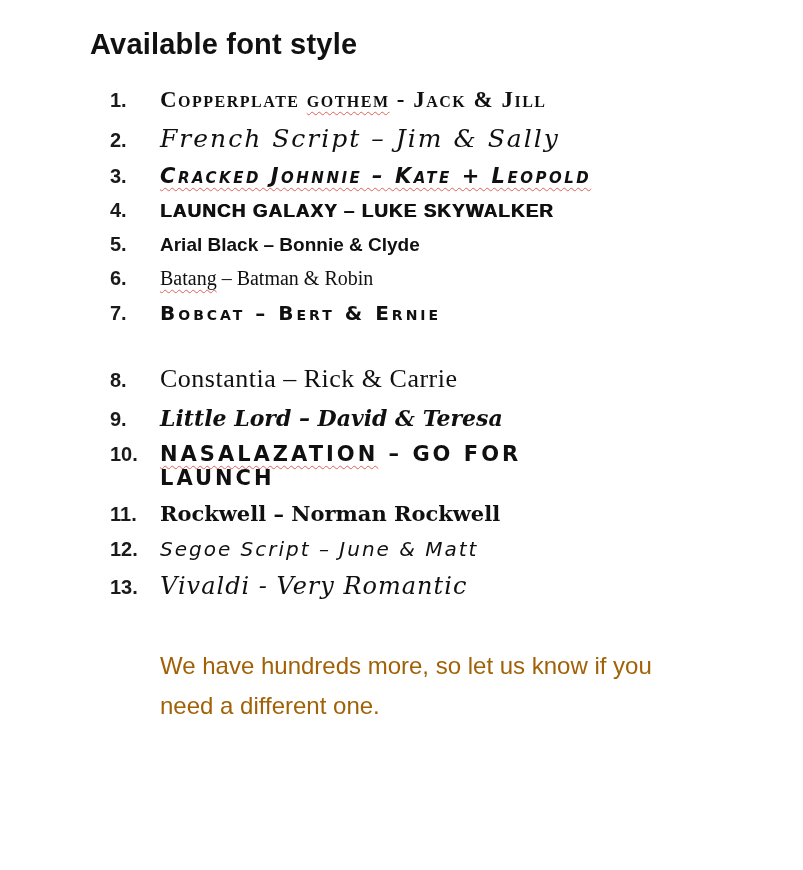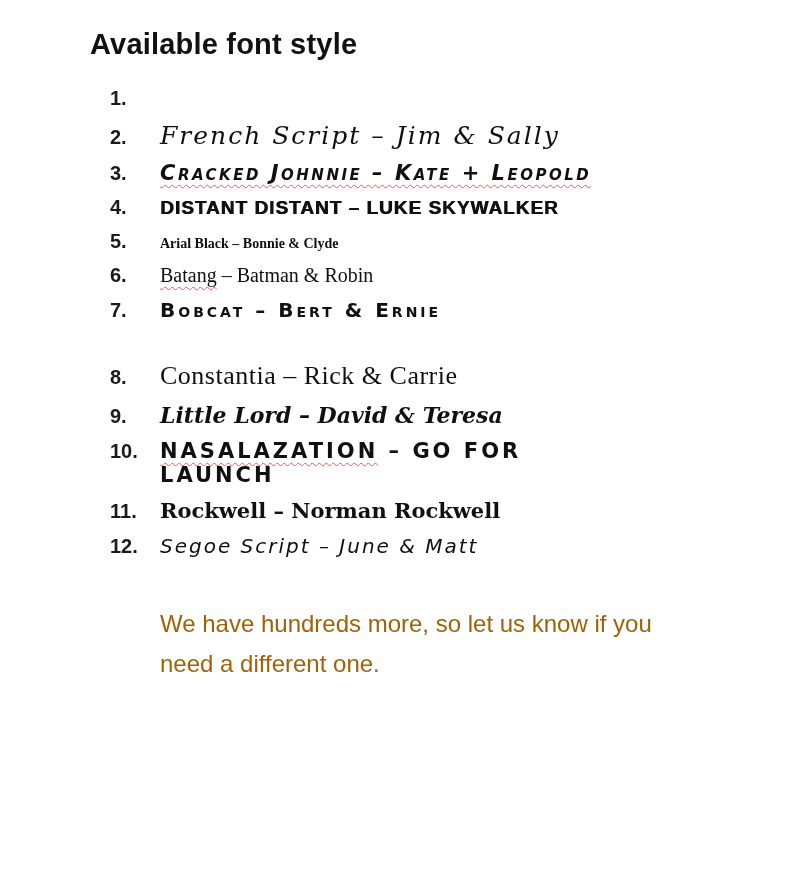--- a/index.html
+++ b/index.html
@@ -46,21 +46,21 @@
     font-size: 20px; font-weight: bold; color: #1a1a1a;
     font-family: "Liberation Sans", sans-serif;
   }
   .sample { color: #101010; }
 
   
   .f1  { font-family: "Liberation Serif", serif; font-weight: bold; font-variant: small-caps; font-size: 23px; letter-spacing: 1.5px; }
   .f2  { font-family: "DejaVu Serif", serif; font-style: italic; font-size: 25px; letter-spacing: 2px; }
   .f3  { font-family: "DejaVu Sans", sans-serif; font-weight: bold; font-style: italic; font-variant: small-caps; font-size: 21px; letter-spacing: 2.5px; }
   .f4  { font-family: "Liberation Sans", sans-serif; font-weight: bold; font-size: 19px; letter-spacing: 1px; text-shadow: 0.7px 0 0 currentColor; }
-  .f5  { font-family: Liberation Serif, serif; font-weight: bold; font-size: 14px; }
+  .f5  { font-family: Liberation Sans, sans-serif; font-weight: bold; font-size: 19px; }
   .f6  { font-family: "Liberation Serif", serif; font-size: 20px; }
   .f7  { font-family: "DejaVu Sans", sans-serif; font-weight: bold; font-variant: small-caps; font-size: 20px; letter-spacing: 3px; }
   .f8  { font-family: Liberation Serif, serif; font-size: 26px; letter-spacing: 0.5px; margin-top: 28px; }
   .f9  { font-family: "DejaVu Serif", serif; font-weight: bold; font-style: italic; font-size: 22px; }
   .f10 { font-family: "DejaVu Sans", sans-serif; font-weight: bold; font-size: 21px; letter-spacing: 3px; }
   .f11 { font-family: "DejaVu Serif", serif; font-weight: bold; font-size: 21px; }
   .f12 { font-family: "DejaVu Sans", sans-serif; font-style: italic; font-size: 20px; letter-spacing: 2px; }
   .f13 { font-family: "DejaVu Serif", serif; font-style: italic; font-size: 24px; letter-spacing: 1px; }
 
   .closing {
@@ -74,32 +74,33 @@
 <body>
 
 <div class="page">
 
   <h1 class="doc-title">Available font style</h1>
 
 
   <ol class="font-list">
     <li>
       <span class="num">1.</span>
+      <span class="sample f1"><span>Copperplate </span><span class="spell-flag">gothem</span><span>  - Jack &amp; Jill</span></span>
     </li>
     <li>
       <span class="num">2.</span>
       <span class="sample f2">French Script – Jim &amp; Sally</span>
     </li>
     <li>
       <span class="num">3.</span>
       <span class="sample f3"><span class="spell-flag">Cracked Johnnie – Kate + Leopold</span></span>
     </li>
     <li>
       <span class="num">4.</span>
-      <span class="sample f4">DISTANT DISTANT – LUKE SKYWALKER</span>
+      <span class="sample f4">LAUNCH GALAXY – LUKE SKYWALKER</span>
     </li>
     <li>
       <span class="num">5.</span>
       <span class="sample f5">Arial Black – Bonnie &amp; Clyde</span>
     </li>
     <li>
       <span class="num">6.</span>
       <span class="sample f6"><span class="spell-flag">Batang</span><span> – Batman &amp; Robin</span></span>
     </li>
     <li>
@@ -119,17 +120,21 @@
       <span class="sample f10"><span class="spell-flag">NASALAZATION</span><span> –  GO FOR LAUNCH</span></span>
     </li>
     <li>
       <span class="num">11.</span>
       <span class="sample f11">Rockwell – Norman Rockwell</span>
     </li>
     <li>
       <span class="num">12.</span>
       <span class="sample f12">Segoe Script – June &amp; Matt</span>
     </li>
+    <li>
+      <span class="num">13.</span>
+      <span class="sample f13">Vivaldi - Very Romantic</span>
+    </li>
   </ol>
 
   <p class="closing">We have hundreds more, so let us know if you need a different one.</p>
 
 </div>
 
 </body></html>

